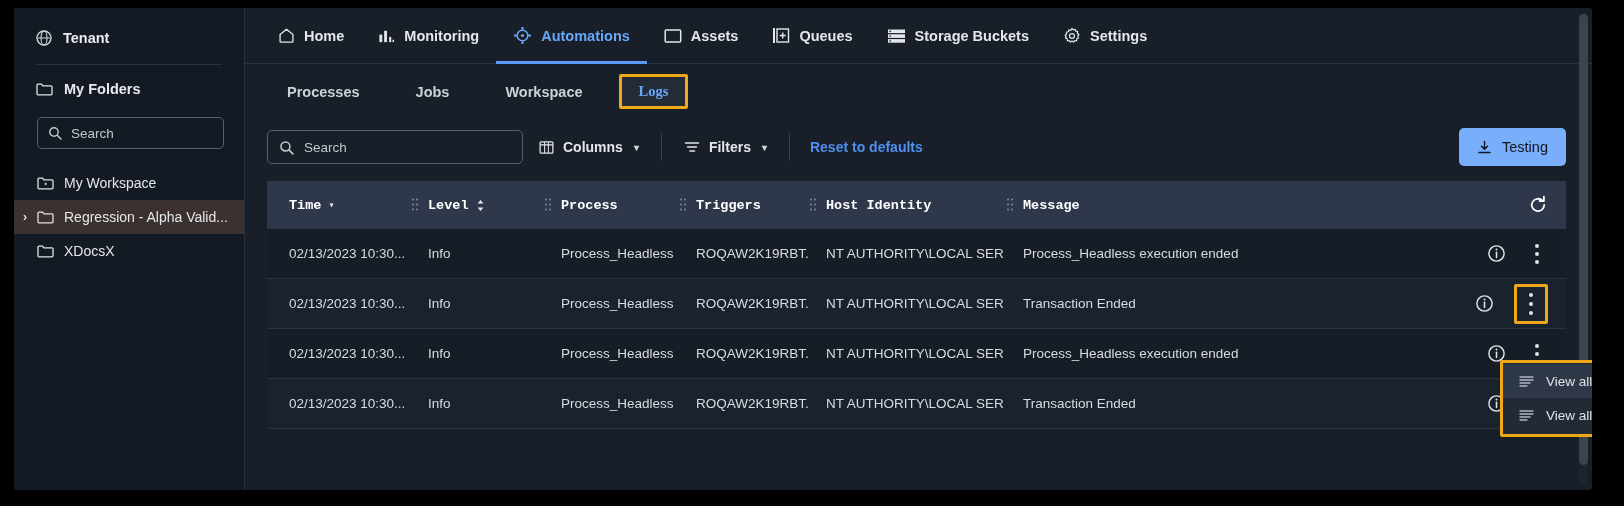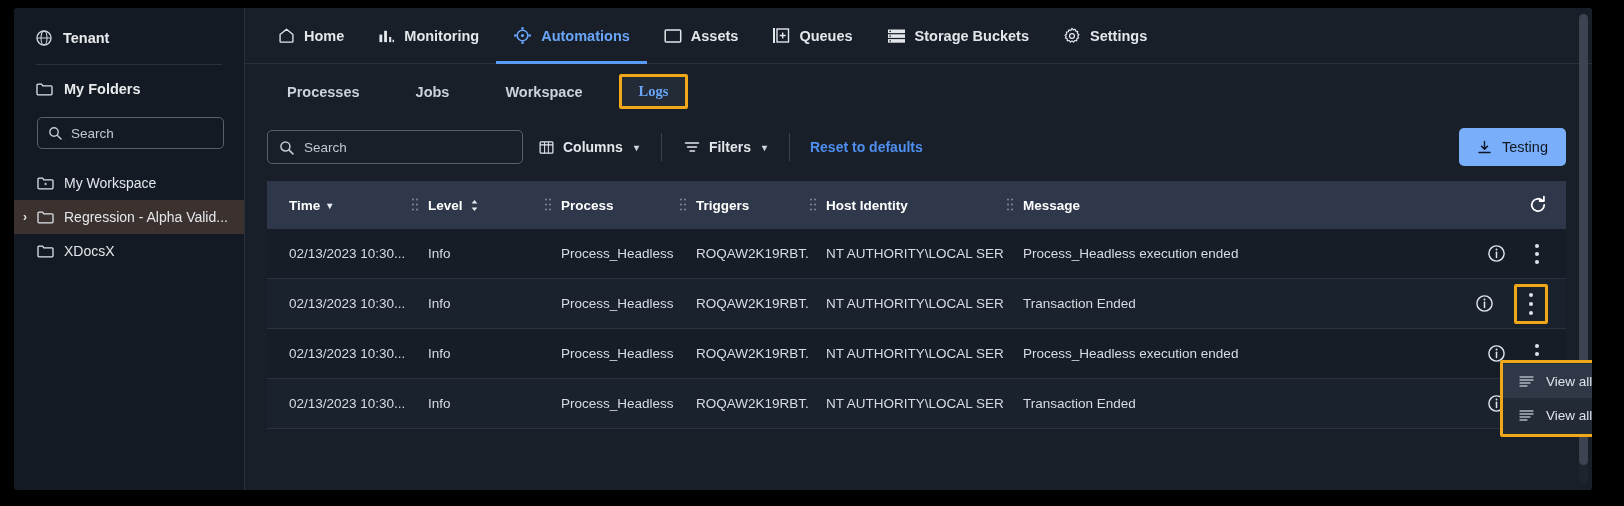--- a/index.html
+++ b/index.html
@@ -180,20 +180,21 @@
     position: relative;
     min-height: 0;
   }
   .thead {
     display: flex; align-items: center;
     height: 48px;
     background: #2e384a;
     color: #ffffff;
     font-size: 13.5px;
     font-weight: bold;
+    font-family: Liberation Mono, monospace;
   }
   .th {
     display: flex; align-items: center;
     gap: 7px;
     position: relative;
     padding-left: 18px;
     white-space: nowrap;
   }
   .grip {
     position: absolute; left: 2px; top: 50%;

